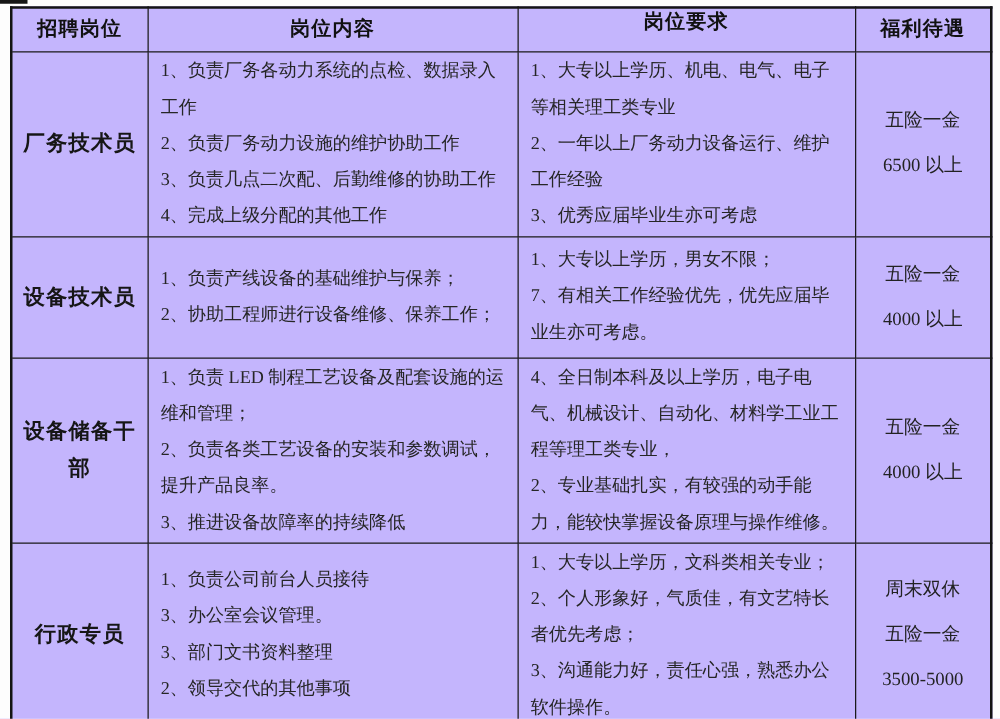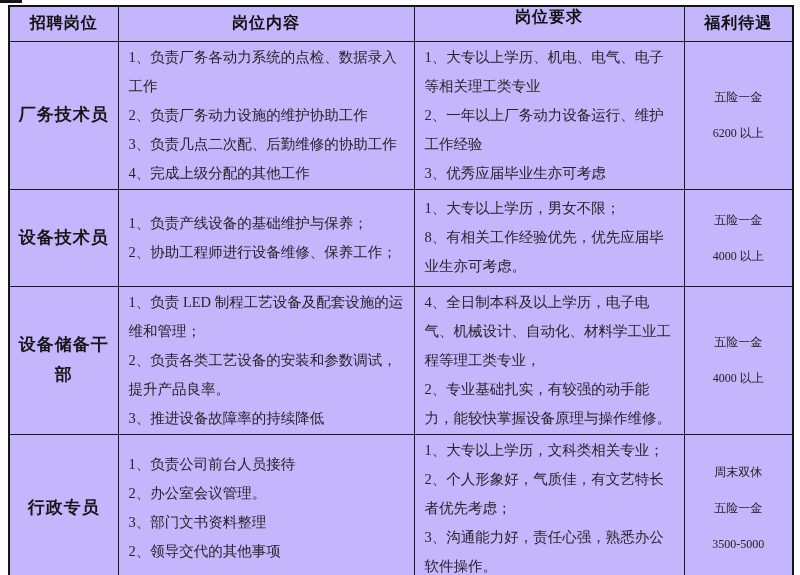--- a/index.html
+++ b/index.html
@@ -35,21 +35,21 @@
     font-size:17px;font-weight:bold;color:#161616;
     text-align:center;letter-spacing:1px;line-height:30px;
     padding:15px 4px;word-break:break-all;
   }
   td.list{
     font-size:14.5px;line-height:29px;
     padding:1px 6px 1px 10px;
     word-break:break-all;text-align:left;
   }
   td.benefit{
-    font-size:12px;line-height:36px;
+    font-size:15px;line-height:36px;
     text-align:center;padding:12px 2px;color:#222;
   }
   .item,.bline{margin:0;}
 </style>
 </head>
 <body>
 
 <div class="scan-artifact"></div>
 
 <table class="job-table">
@@ -77,33 +77,33 @@
         <div class="item">3、负责几点二次配、后勤维修的协助工作</div>
         <div class="item">4、完成上级分配的其他工作</div>
       </td>
       <td class="list">
         <div class="item">1、大专以上学历、机电、电气、电子等相关理工类专业</div>
         <div class="item">2、一年以上厂务动力设备运行、维护工作经验</div>
         <div class="item">3、优秀应届毕业生亦可考虑</div>
       </td>
       <td class="benefit">
         <div class="bline">五险一金</div>
-        <div class="bline">6200 以上</div>
+        <div class="bline">6500 以上</div>
       </td>
     </tr>
 
     <tr class="h2">
       <td class="pos">设备技术员</td>
       <td class="list">
         <div class="item">1、负责产线设备的基础维护与保养；</div>
         <div class="item">2、协助工程师进行设备维修、保养工作；</div>
       </td>
       <td class="list">
         <div class="item">1、大专以上学历，男女不限；</div>
-        <div class="item">8、有相关工作经验优先，优先应届毕业生亦可考虑。</div>
+        <div class="item">7、有相关工作经验优先，优先应届毕业生亦可考虑。</div>
       </td>
       <td class="benefit">
         <div class="bline">五险一金</div>
         <div class="bline">4000 以上</div>
       </td>
     </tr>
 
     <tr class="h3">
       <td class="pos">设备储备干部</td>
       <td class="list">
@@ -118,21 +118,21 @@
       <td class="benefit">
         <div class="bline">五险一金</div>
         <div class="bline">4000 以上</div>
       </td>
     </tr>
 
     <tr class="h4">
       <td class="pos">行政专员</td>
       <td class="list">
         <div class="item">1、负责公司前台人员接待</div>
-        <div class="item">2、办公室会议管理。</div>
+        <div class="item">3、办公室会议管理。</div>
         <div class="item">3、部门文书资料整理</div>
         <div class="item">2、领导交代的其他事项</div>
       </td>
       <td class="list">
         <div class="item">1、大专以上学历，文科类相关专业；</div>
         <div class="item">2、个人形象好，气质佳，有文艺特长者优先考虑；</div>
         <div class="item">3、沟通能力好，责任心强，熟悉办公软件操作。</div>
       </td>
       <td class="benefit">
         <div class="bline">周末双休</div>

